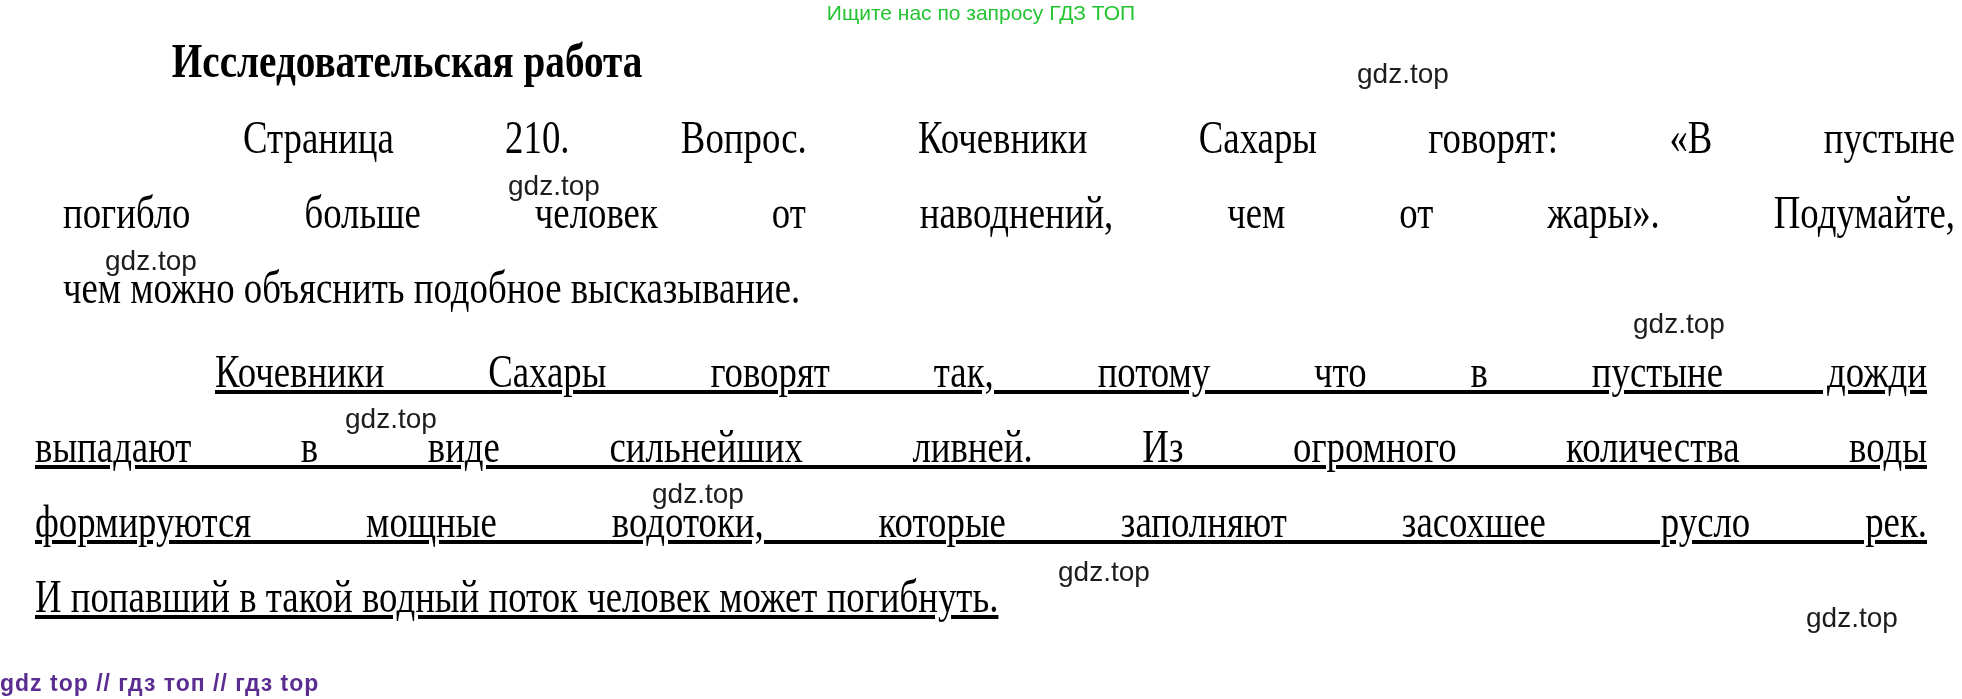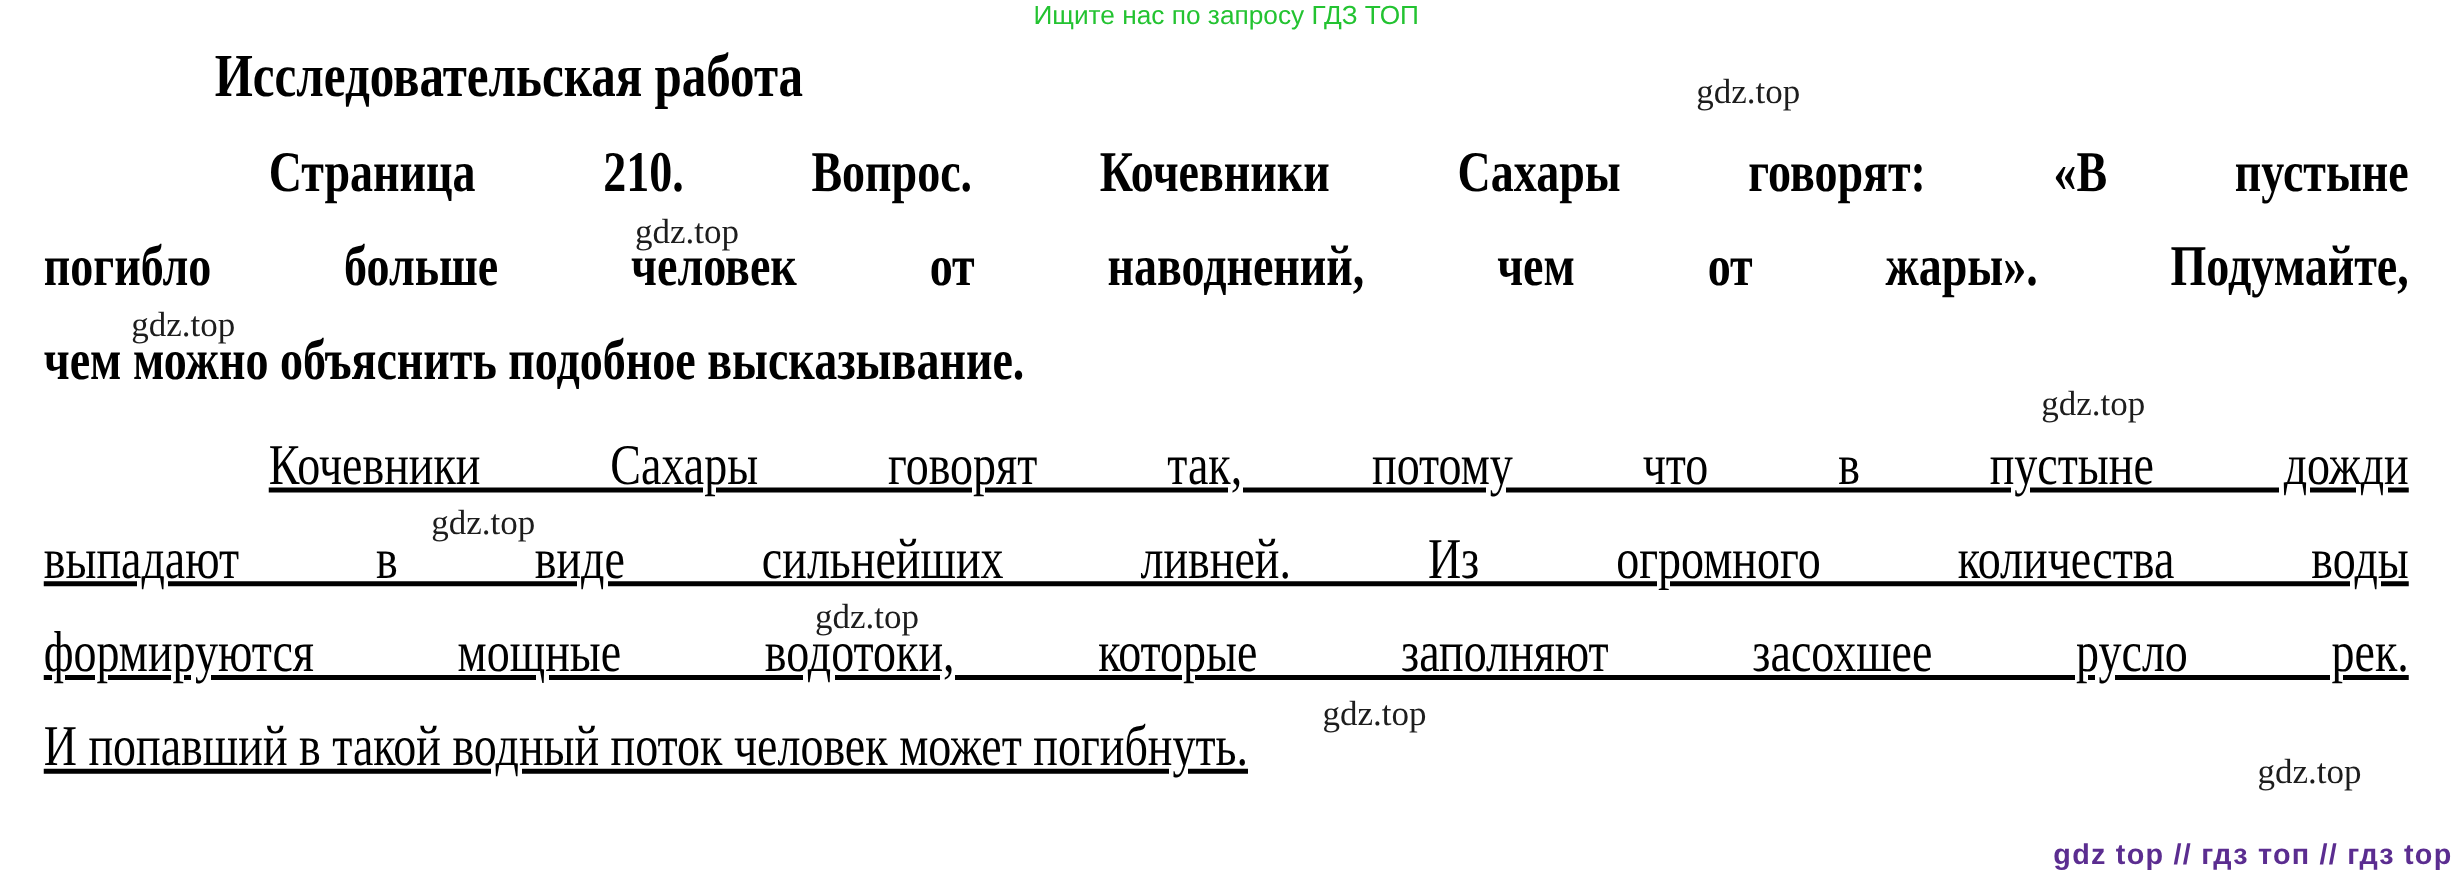--- a/index.html
+++ b/index.html
@@ -29,45 +29,45 @@
     text-indent: 171px;
     white-space: nowrap;
     transform: scaleX(0.8);
     transform-origin: 0 0;
   }
   .para {
     position: absolute;
     left: 35px;
     width: 1892px;
   }
-  .para.q { top: 100px; font-weight: bold; }
+  .para.q { top: 100px; font-weight: normal; margin-left: 28px; }
   .para.a { top: 334px; font-weight: normal; text-decoration: underline; }
   .line {
     width: 2365px;               
     transform: scaleX(0.8);
     transform-origin: 0 50%;
     font-size: 46px;
     line-height: 75px;
     height: 75px;
     white-space: normal;
   }
   .line.just { text-align: justify; text-align-last: justify; }
   .line.lastline { text-align: left; }
   .line.indent { text-indent: 225px; }
   .watermark {
     position: absolute;
-    font-family: Liberation Serif, serif;
+    font-family: Liberation Sans, sans-serif;
     font-size: 28px;
     color: #1d1d1d;
     white-space: nowrap;
   }
   .footer {
     position: absolute;
     top: 670px; left: 0; width: 100%;
-    text-align: right;
+    text-align: left;
     font-family: "Liberation Sans", "DejaVu Sans", sans-serif;
     font-size: 23px;
     font-weight: bold;
     color: #5b2d90;
     letter-spacing: 1px;
   }
 </style>
 </head>
 <body>
 

